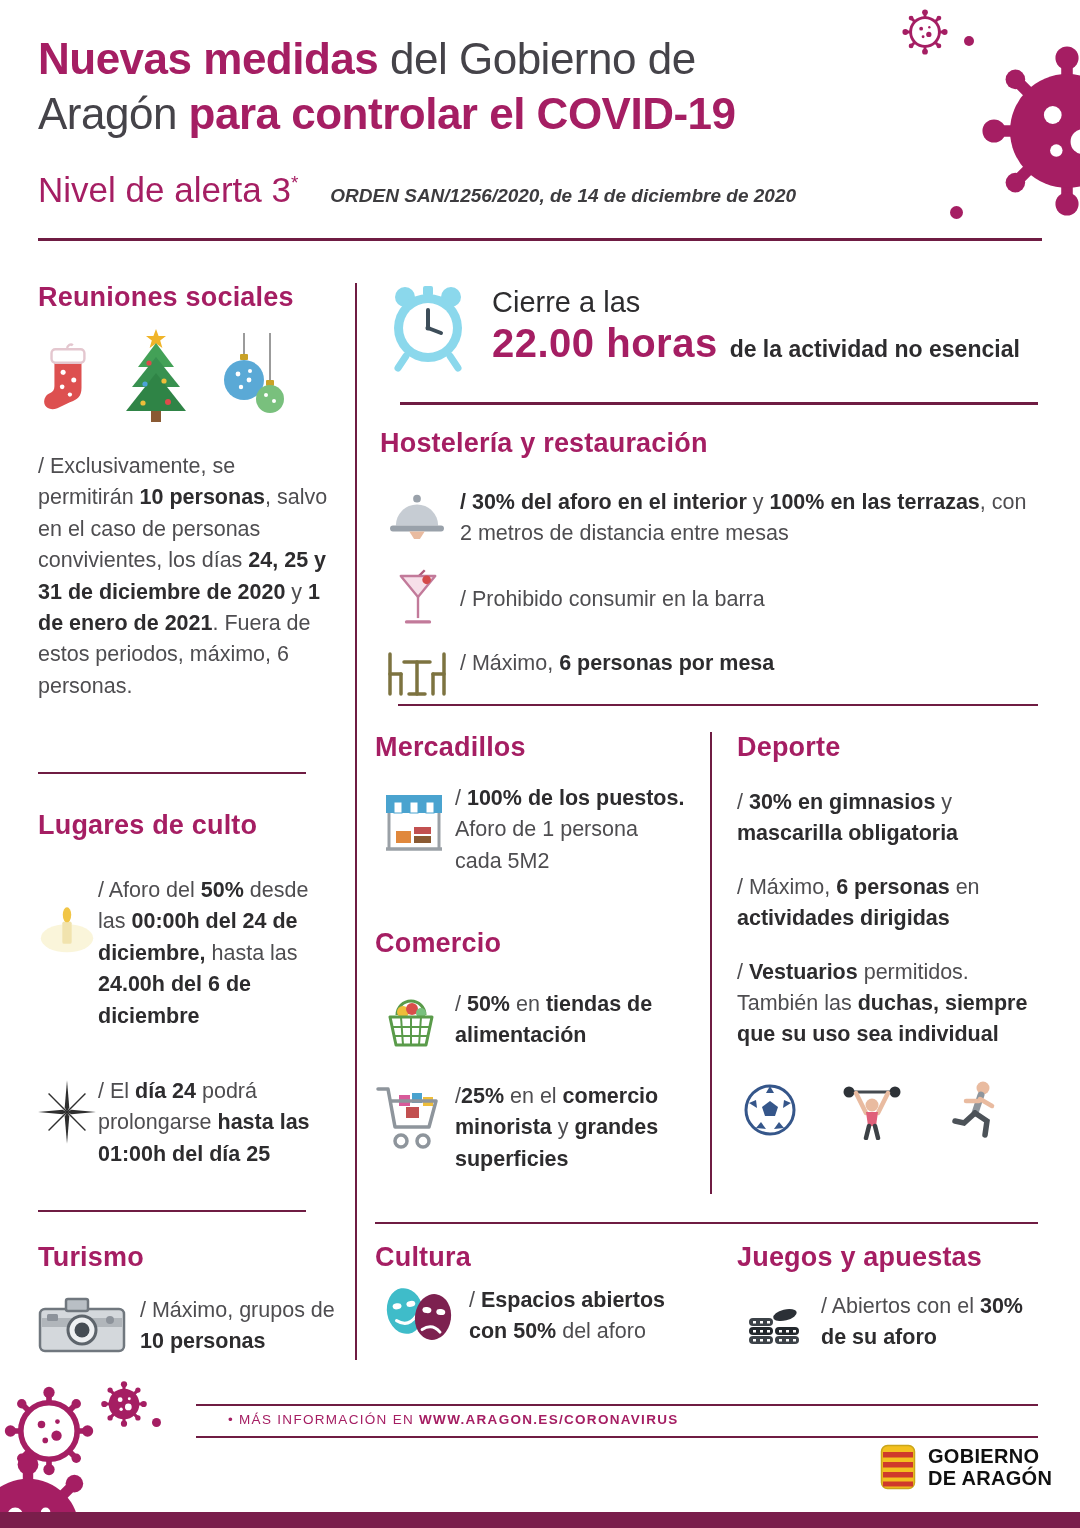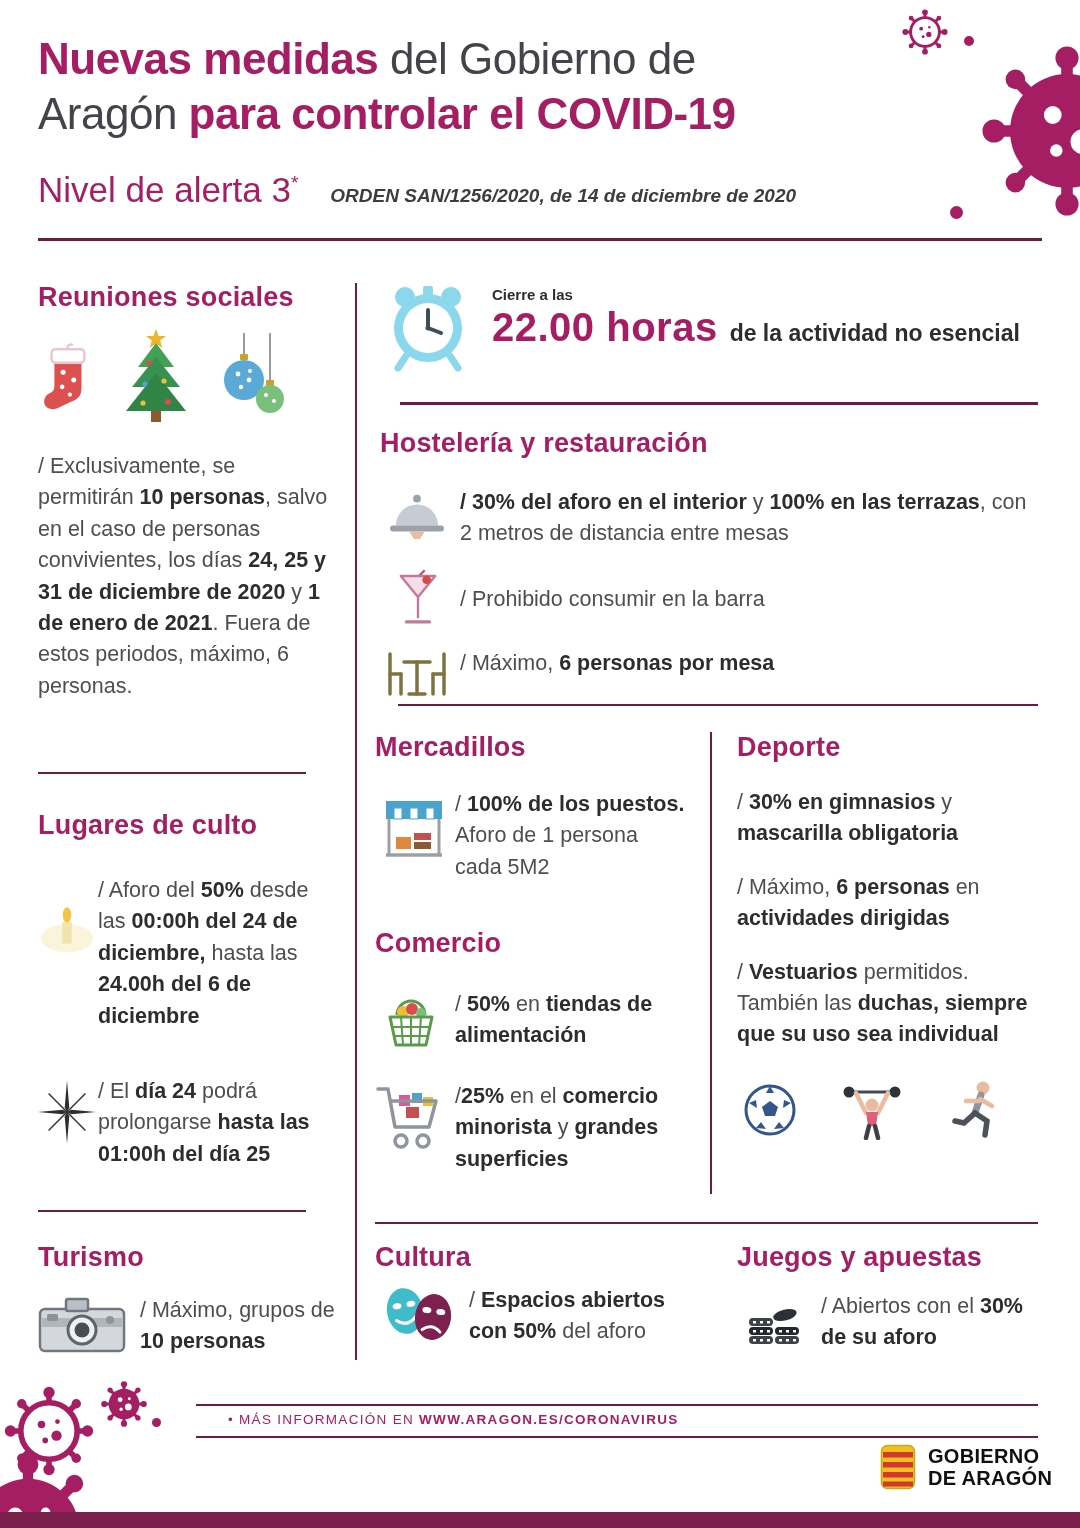--- a/index.html
+++ b/index.html
@@ -14,21 +14,21 @@
   .abs{position:absolute;}
   .rule{background:var(--rule);}
   .h-title{font-size:44px;line-height:1.24;font-weight:400;color:#454349;letter-spacing:-0.5px;}
   .sec-title{font-size:27px;font-weight:700;color:var(--accent);letter-spacing:0.2px;}
   .body-text{font-size:21.5px;line-height:1.46;color:var(--dark);}
   .b{font-weight:700;color:var(--black);}
   .mag{color:var(--accent);}
   .alert{font-size:35px;font-weight:400;color:var(--accent);}
   .alert sup{font-size:19px;}
   .order{font-style:italic;font-size:19px;font-weight:600;color:#3d3c3f;}
-  .cierre-l1{font-size:15px;font-weight:700;color:var(--black);}
+  .cierre-l1{font-size:29px;font-weight:400;color:var(--black);}
   .cierre-time{font-size:40px;font-weight:700;color:var(--accent);letter-spacing:0.5px;}
   .cierre-suffix{font-size:23px;font-weight:700;color:var(--black);margin-left:12px;}
   .row{display:flex;align-items:flex-start;}
   .icon-cell{flex:0 0 auto;}
   .finfo{font-size:13.5px;letter-spacing:1.3px;color:var(--accent);font-weight:500;}
   .finfo .b{color:var(--accent);}
   .logo-text{font-size:20px;font-weight:800;color:#101010;line-height:1.1;letter-spacing:0.3px;}
   .dot{position:absolute;border-radius:50%;background:var(--accent);}
 </style>
 </head>
@@ -280,21 +280,21 @@
         </svg>
       </div>
       <p class="body-text"><span>/ Máximo, </span><span class="b">6 personas por mesa</span></p>
     </div>
   </section>
 
   <div class="abs rule" style="left:398px;top:704px;width:640px;height:2px"></div>
 
   <section class="abs" style="left:375px;top:732px;width:315px">
     <h2 class="sec-title">Mercadillos</h2>
-    <div class="row" style="margin-top:26px">
+    <div class="row" style="margin-top:20px">
       <div class="icon-cell" style="width:80px;padding-top:6px;padding-left:8px">
         <svg width="62" height="68" viewBox="0 0 62 68">
           <rect x="3" y="6" width="56" height="7" fill="#4aa3cf"></rect>
           <rect x="3" y="13" width="8" height="11" fill="#4aa3cf"></rect>
             <rect x="11" y="13" width="8" height="11" fill="#ffffff" stroke="#4aa3cf"></rect>
           <rect x="19" y="13" width="8" height="11" fill="#4aa3cf"></rect>
             <rect x="27" y="13" width="8" height="11" fill="#ffffff" stroke="#4aa3cf"></rect>
           <rect x="35" y="13" width="8" height="11" fill="#4aa3cf"></rect>
             <rect x="43" y="13" width="8" height="11" fill="#ffffff" stroke="#4aa3cf"></rect>
           <rect x="51" y="13" width="8" height="11" fill="#4aa3cf"></rect>

